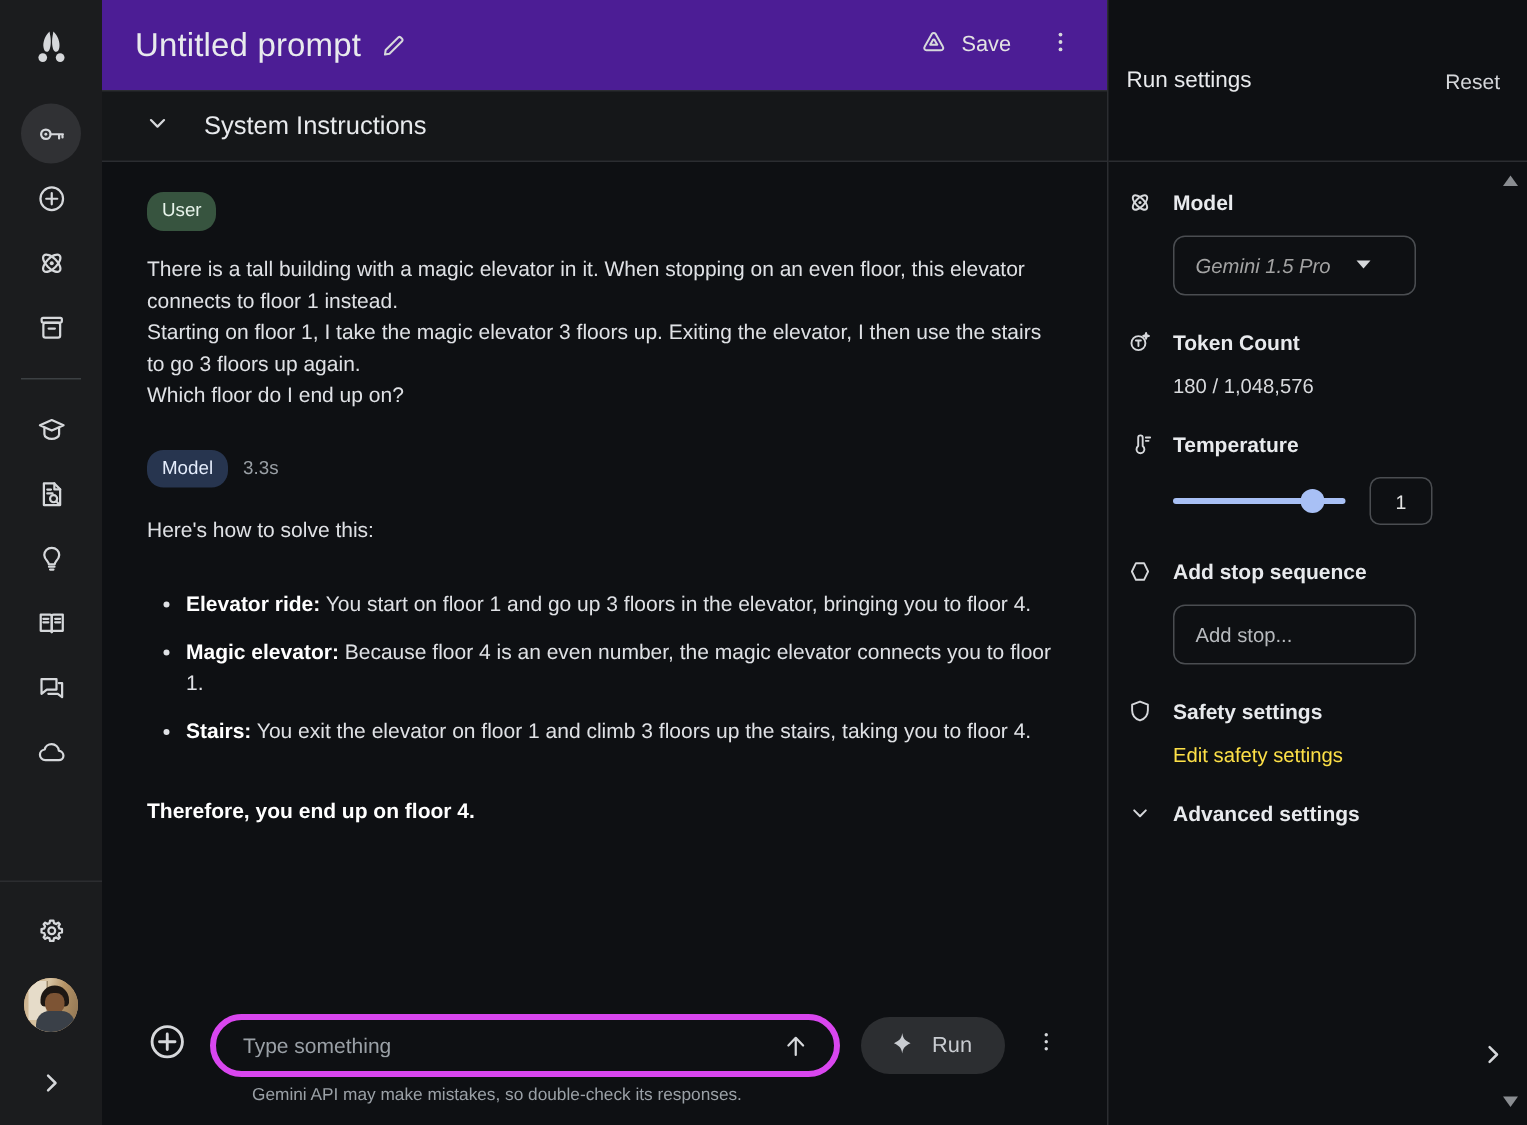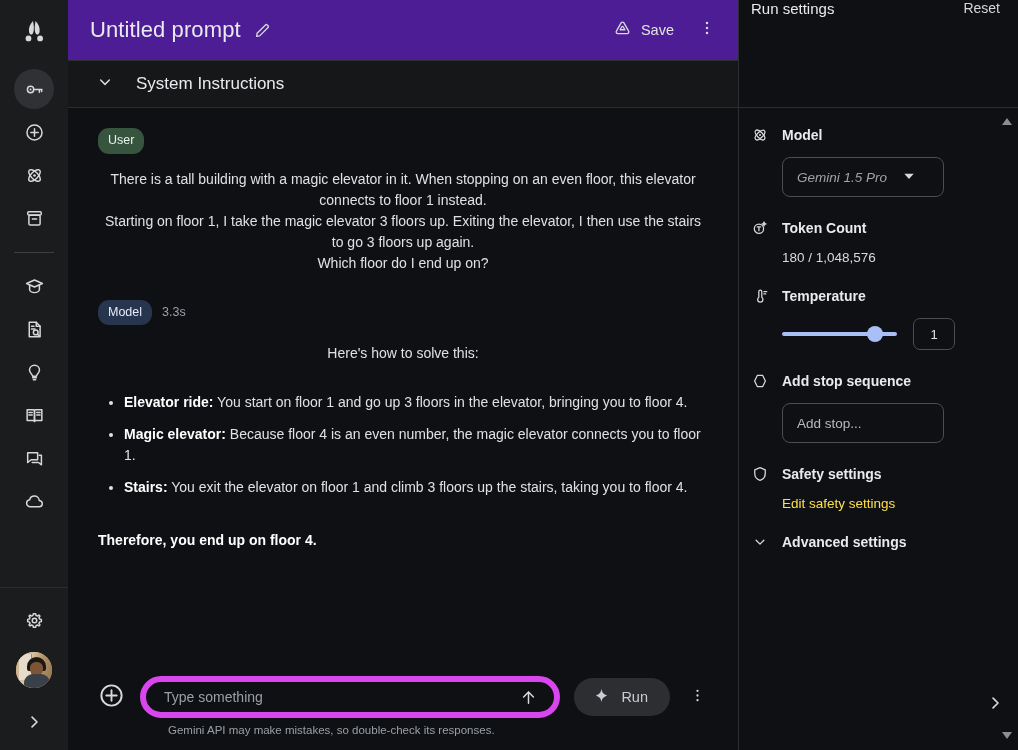--- a/index.html
+++ b/index.html
@@ -105,36 +105,36 @@
     padding: 6px 10px 7px;
   }
   .badge-user { background: #37543f; color: #e7f3ea; }
   .badge-model { background: #27354f; color: #e4ecfb; }
   .turn-head { display:flex; align-items:center; gap: 10px; }
   .turn-time { font-size: 12.5px; color: #9aa0a6; }
   .turn-body {
     font-size: 14px; line-height: 21px; color: #dfe1e5;
     margin-top: 15px;
   }
-  .turn-body p { margin: 0; text-align: center; }
+  .turn-body p { margin: 0; }
   .turn-user { margin-bottom: 26px; }
   .turn-model .turn-body { margin-top: 18px; }
   ul.resp-list { margin: 28px 0 0 0; padding-left: 26px; }
   ul.resp-list li { margin-bottom: 11px; line-height: 21px; }
   ul.resp-list li::marker { color: #dfe1e5; }
   b, strong { font-weight: 700; color: #ffffff; }
   .conclusion { margin-top: 32px; font-size: 14px; font-weight: 700; color:#ffffff; }
 
   
   .composer-wrap { flex: 0 0 auto; padding: 0 28px 8px 28px; }
   .composer { display: flex; align-items: center; gap: 14px; height: 54px; }
   .plus-btn { width: 30px; height: 30px; cursor: pointer; display:flex; align-items:center; justify-content:center;}
   .input-pill {
     flex: 1 1 auto; height: 42px;
-    border: 6px solid #d946ef; border-radius: 21px;
+    border: 4px solid #d946ef; border-radius: 21px;
     display: flex; align-items: center;
     padding: 0 14px 0 18px;
     max-width: 462px;
   }
   .input-pill input {
     flex: 1 1 auto; background: transparent; border: none; outline: none;
     color: #e3e3e3; font-size: 14px; font-family: "Liberation Sans", sans-serif;
   }
   .input-pill input::placeholder { color: #9aa0a6; }
   .send-arrow { width: 24px; height: 24px; display:flex; align-items:center; justify-content:center; cursor:pointer;}
@@ -153,21 +153,21 @@
   
   .rightpanel {
     width: 280px; flex: 0 0 280px; height: 750px;
     background: #0e1013;
     border-left: 1px solid #2b2d31;
     display: flex; flex-direction: column;
     position: relative;
   }
   .rp-head {
     height: 108px; flex: 0 0 108px;
-    display: flex; 
+    display: flex; align-items: center;
     padding: 0 18px 0 12px;
     border-bottom: 1px solid #2b2d31;
   }
   .rp-title { font-size: 15px; font-weight: 500; color: #e8eaed; }
   .rp-spacer { flex: 1 1 auto; }
   .rp-reset { font-size: 14px; color: #d5d7da; cursor: pointer; }
   .rp-body { flex: 1 1 auto; padding: 18px 20px 0 12px; overflow: hidden; position: relative; }
   .rp-group { margin-bottom: 22px; }
   .rp-label-row { display: flex; align-items: center; gap: 13px; margin-bottom: 13px; }
   .rp-label { font-size: 14px; font-weight: 700; color: #e8eaed; }

